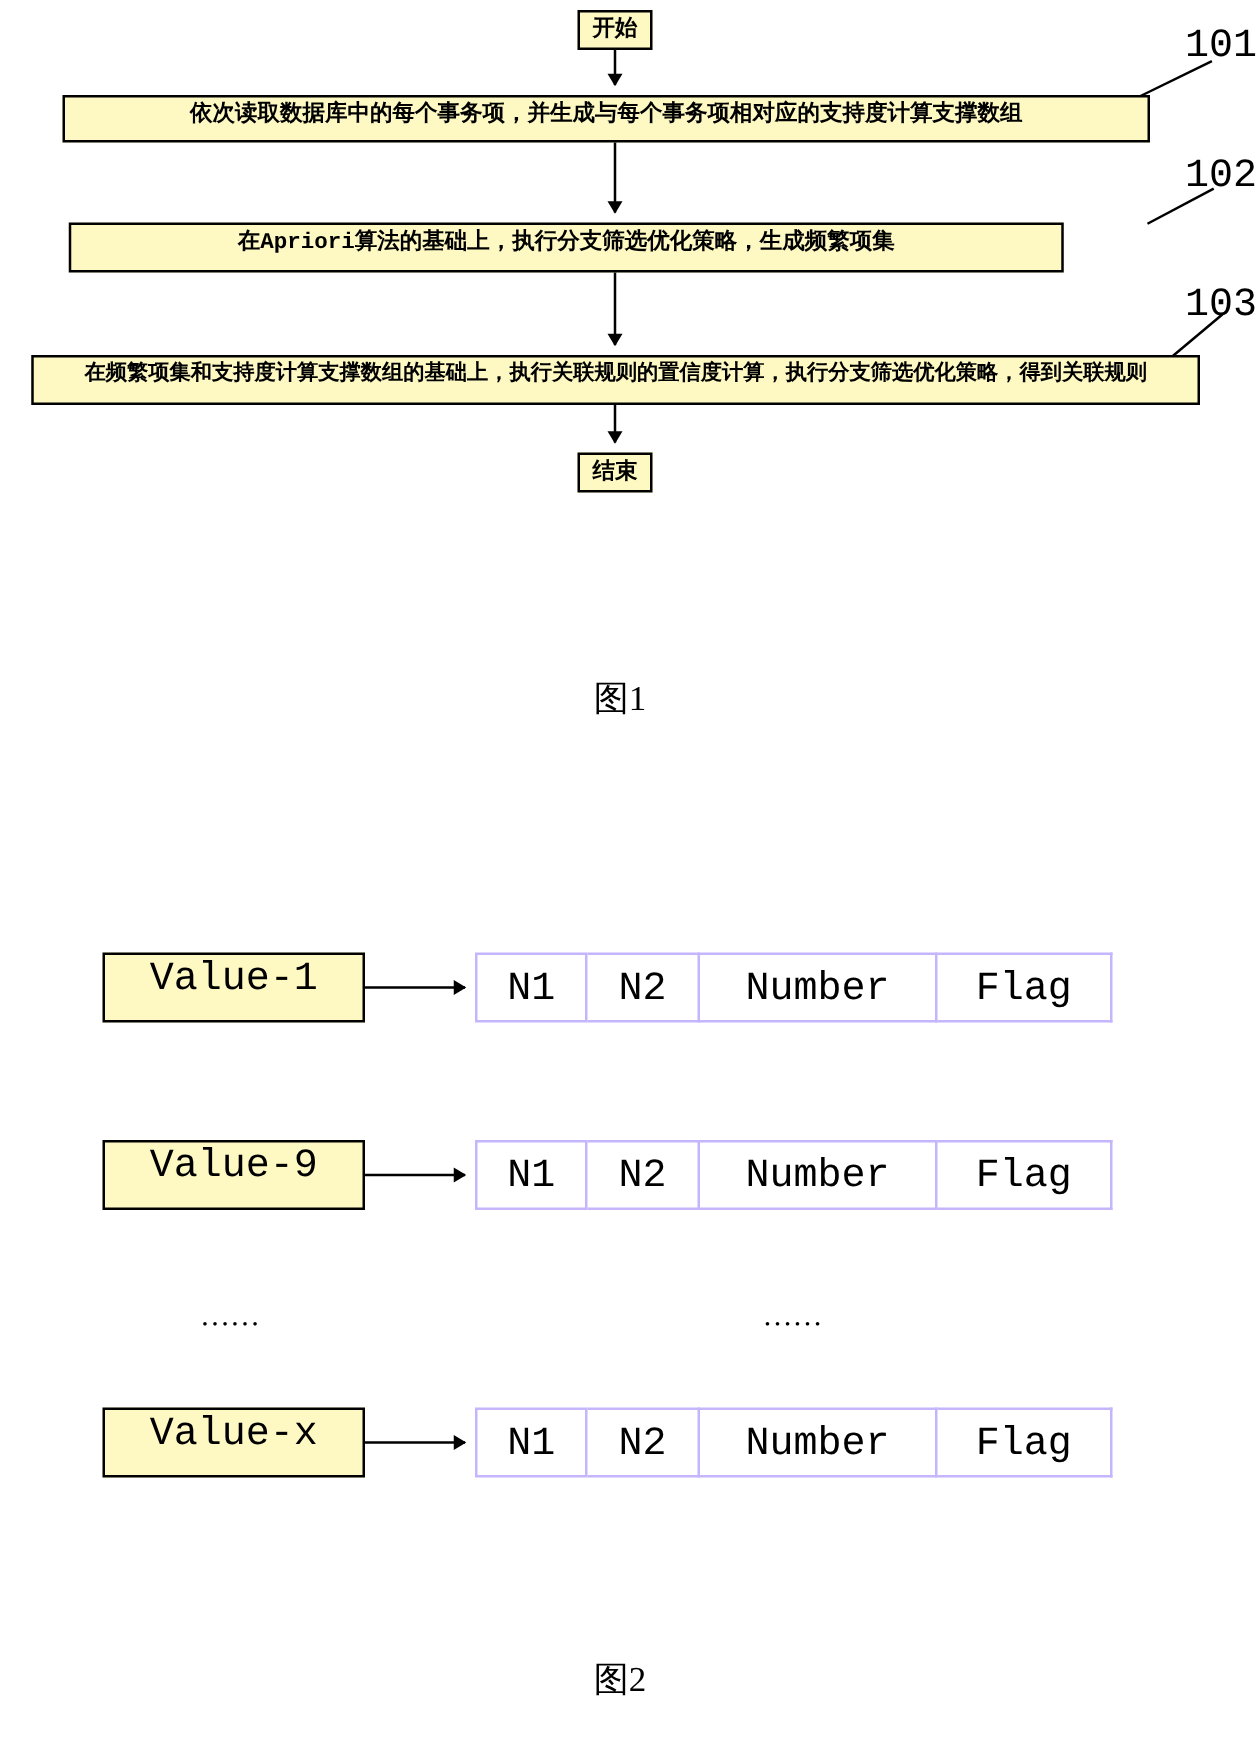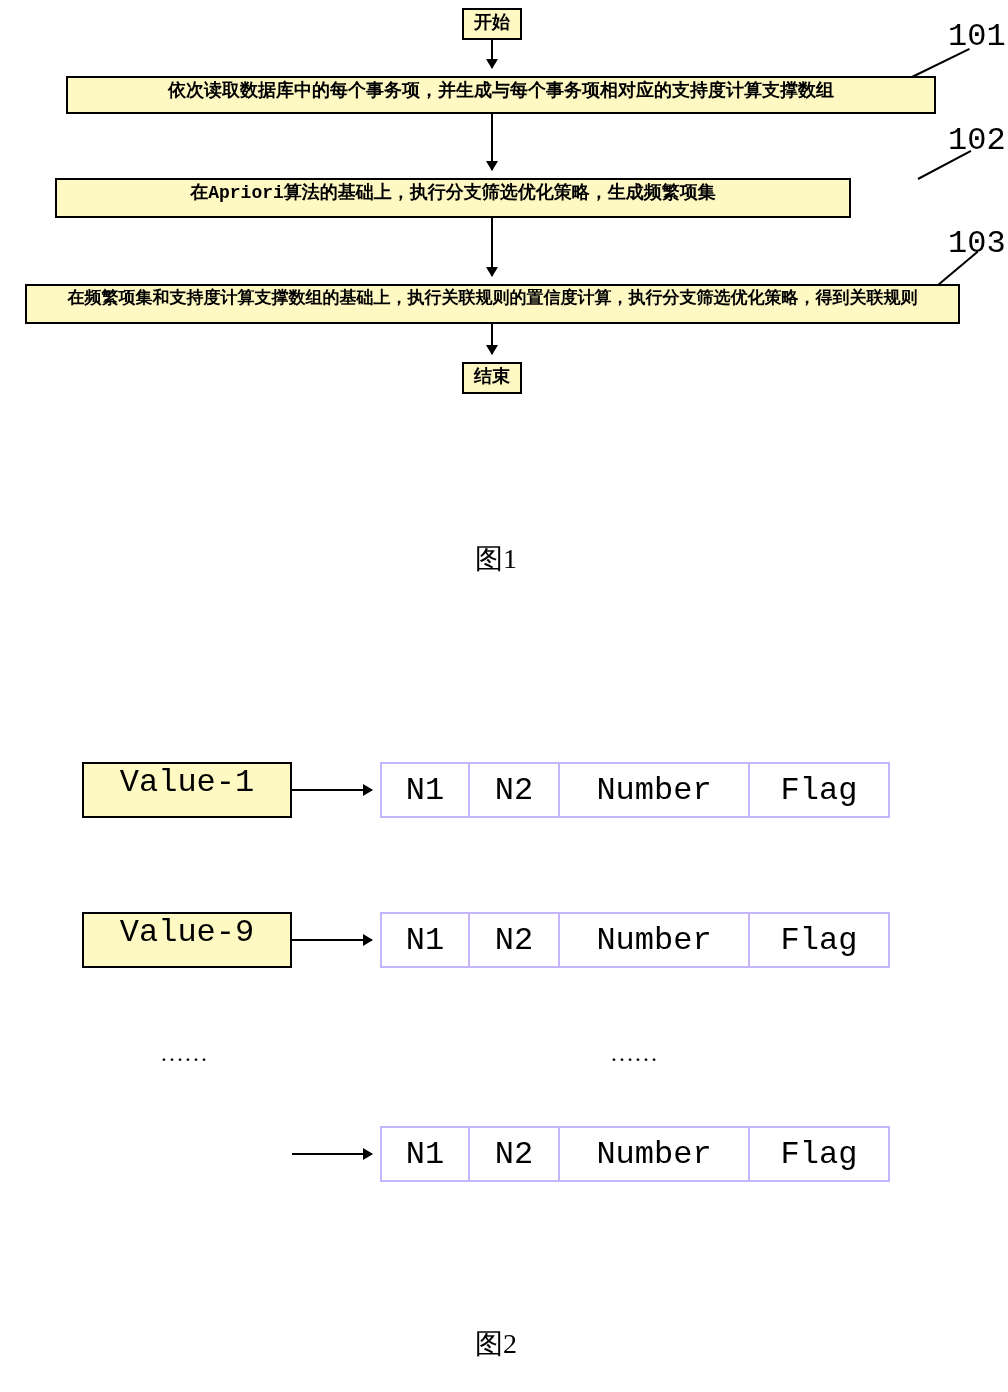--- a/index.html
+++ b/index.html
@@ -95,21 +95,21 @@
 <body>
 
 <div class="container">
 
   <div class="box" style="left:462px; top:8px; width:60px; height:32px; font-size:18px; font-weight:bold;">
     <span>开始</span>
   </div>
 
   <div class="arrow-down" style="left:492px; top:40px; height:28px;"></div>
 
-  <div class="box" style="left:66px; top:76px; width:870px; height:38px; font-size:18px; font-weight:bold;">
+  <div class="box" style="left:50px; top:76px; width:870px; height:38px; font-size:18px; font-weight:bold;">
     <span>依次读取数据库中的每个事务项，并生成与每个事务项相对应的支持度计算支撑数组</span>
   </div>
   <div class="callout-line" style="left:912px; top:76px; width:64px; transform:rotate(-26deg);"></div>
   <div class="callout-label" style="left:948px; top:18px;">101</div>
 
   <div class="arrow-down" style="left:492px; top:114px; height:56px;"></div>
 
   <div class="box" style="left:55px; top:178px; width:796px; height:40px; font-size:18px; font-weight:bold;font-family:Liberation Mono, monospace;">
     <span>在Apriori算法的基础上，执行分支筛选优化策略，生成频繁项集</span>
   </div>
@@ -150,20 +150,23 @@
   <div class="row" style="left:380px; top:912px;">
     <div class="cell" style="width:90px; height:56px; font-size:32px;">N1</div>
     <div class="cell" style="width:90px; height:56px; font-size:32px; border-left:none;">N2</div>
     <div class="cell" style="width:190px; height:56px; font-size:32px; border-left:none;">Number</div>
     <div class="cell" style="width:140px; height:56px; font-size:32px; border-left:none;">Flag</div>
   </div>
 
   <div class="ellipsis" style="left:160px; top:1040px;">……</div>
   <div class="ellipsis" style="left:610px; top:1040px;">……</div>
 
+  <div class="box value-box" style="left:82px; top:1126px; width:210px; height:56px; font-family:'Courier New',monospace; font-size:32px;">
+    <span>Value-x</span>
+  </div>
   <div class="arrow-right" style="left:292px; top:1153px; width:80px;"></div>
   <div class="row" style="left:380px; top:1126px;">
     <div class="cell" style="width:90px; height:56px; font-size:32px;">N1</div>
     <div class="cell" style="width:90px; height:56px; font-size:32px; border-left:none;">N2</div>
     <div class="cell" style="width:190px; height:56px; font-size:32px; border-left:none;">Number</div>
     <div class="cell" style="width:140px; height:56px; font-size:32px; border-left:none;">Flag</div>
   </div>
 
   <div class="caption" style="left:475px; top:1325px;">图2</div>
 

